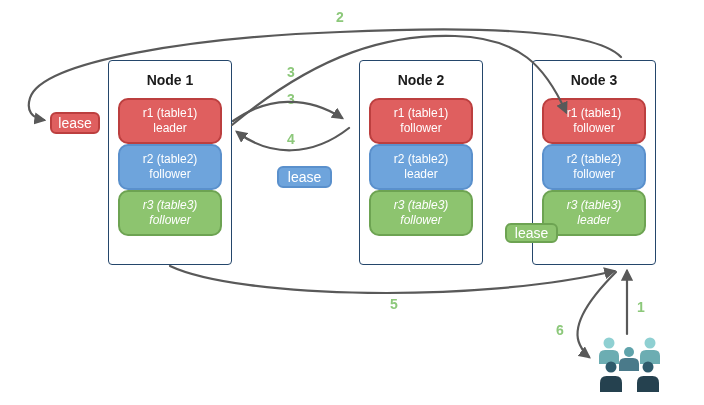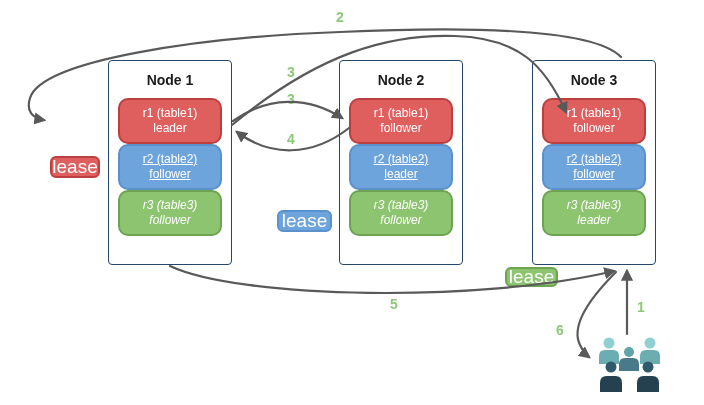--- a/index.html
+++ b/index.html
@@ -8,25 +8,25 @@
   .node{position:absolute;width:124px;height:205px;background:#fff;
         border:1.5px solid var(--node-border);border-radius:4px;box-sizing:border-box;}
   .node-title{position:absolute;top:11px;left:0;right:0;text-align:center;
         font-weight:bold;font-size:14px;color:#1b1b1b;}
   .replicas{position:absolute;top:37px;left:9px;right:9px;
         display:flex;flex-direction:column;}
   .replica{height:46px;border-radius:10px;display:flex;flex-direction:column;
         align-items:center;justify-content:center;color:#fff;font-size:12px;
         line-height:15px;box-sizing:border-box;border:2px solid;text-align:center;}
   .replica.red{background:var(--red-fill);border-color:var(--red-border);}
-  .replica.blue{background:var(--blue-fill);border-color:var(--blue-border);text-decoration:underline;}
+  .replica.blue{background:var(--blue-fill);border-color:var(--blue-border);}
   .replica.green{background:var(--green-fill);border-color:var(--green-border);font-style:italic;}
-  .lease{position:absolute;border-radius:6px;color:#fff;font-size:19px;
+  .lease{position:absolute;border-radius:6px;color:#fff;font-size:14px;
         display:flex;align-items:center;justify-content:center;
-        box-sizing:border-box;border:2px solid;margin-top:44px;}
+        box-sizing:border-box;border:2px solid;}
   .lease.red{background:var(--red-fill);border-color:var(--red-border);}
   .lease.blue{background:var(--blue-fill);border-color:var(--blue-border);}
   .lease.green{background:var(--green-fill);border-color:var(--green-border);}
   .step{position:absolute;font-weight:bold;font-size:14px;
         color:var(--step-label);transform:translateX(-50%);}
   svg.arrow-layer{position:absolute;left:0;top:0;pointer-events:none;}
   .arrow{fill:none;stroke:var(--arrow);stroke-width:2.2;stroke-linecap:round;}
 </style>
 </head>
 <body>
@@ -44,21 +44,21 @@
         <span>r2 (table2)</span>
         <span>follower</span>
       </div>
       <div class="replica green">
         <span>r3 (table3)</span>
         <span>follower</span>
       </div>
     </div>
   </div>
 
-  <div class="node" style="left:339px;top:60px;">
+  <div class="node" style="left:359px;top:60px;">
     <div class="node-title">Node 2</div>
     <div class="replicas">
       <div class="replica red">
         <span>r1 (table1)</span>
         <span>follower</span>
       </div>
       <div class="replica blue">
         <span>r2 (table2)</span>
         <span>leader</span>
       </div>

